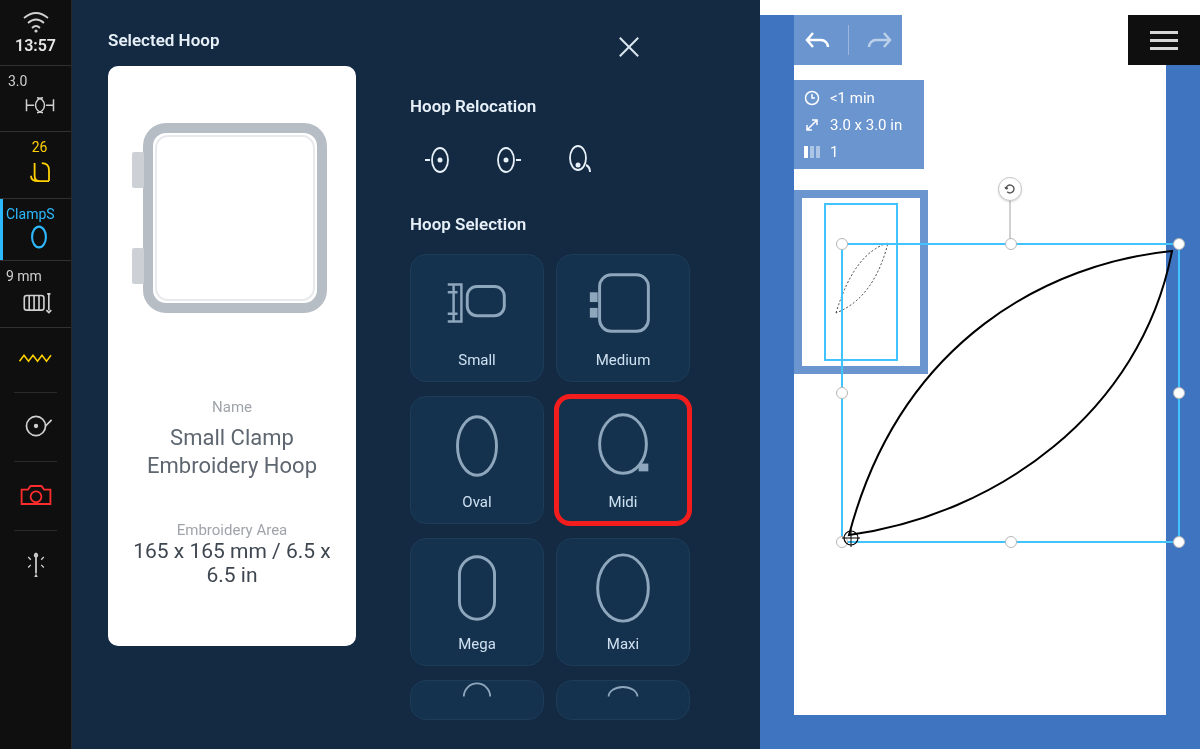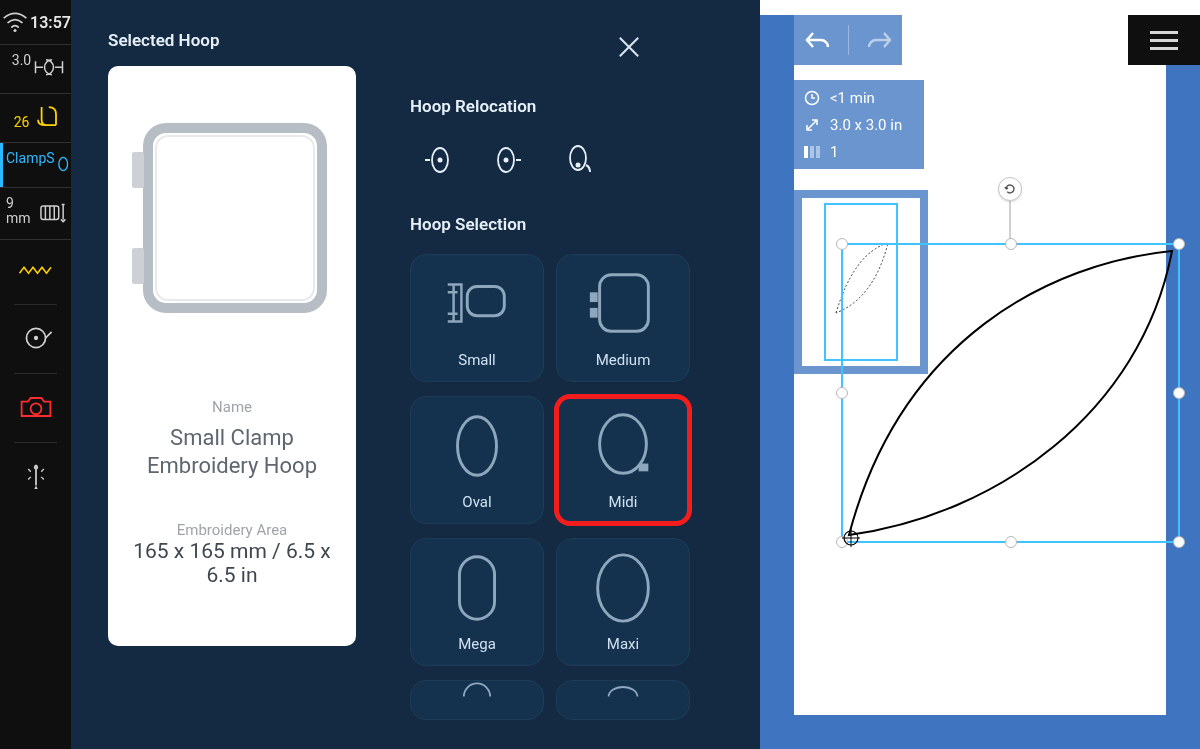--- a/index.html
+++ b/index.html
@@ -13,21 +13,21 @@
     background: #0f0f0f;
     color: #cfcfcf;
     display: flex;
     flex-direction: column;
     align-items: center;
     border-right: 1px solid #262626;
   }
   .leftbar .cell {
     width: 100%;
     display: flex;
-    flex-direction: row;
+    flex-direction: column;
     align-items: center;
     justify-content: center;
     border-bottom: 1px solid #303030;
     padding: 8px 0 10px 0;
     position: relative;
   }
   .leftbar .cell.no-border { border-bottom: none; }
   .leftbar .label-top { font-size: 14px; margin-bottom: 2px; line-height: 1.1; }
   .leftbar .clock { font-size: 16px; font-weight: 600; color: #e6e6e6; margin-top: 2px;}
   .leftbar .yellow { color: #ffd100; }
@@ -186,21 +186,21 @@
     <span class="clock">13:57</span>
   </div>
 
   <div class="cell" style="align-items:flex-start; padding-left:8px;">
     <span class="label-top">3.0</span>
     <svg class="icon" viewBox="0 0 48 30" style="align-self:center">
       <path d="M6 6 V22 M6 14 H16 M20 4 a6 6 0 0 1 0 20 M28 4 a6 6 0 0 0 0 20 M32 14 H42 M42 6 V22" fill="none" stroke="#d0d0d0" stroke-width="2"></path>
     </svg>
   </div>
 
-  <div class="cell" style="align-items:flex-end; padding-left:8px;">
+  <div class="cell" style="align-items:center; padding-left:8px;">
     <span class="label-top yellow">26</span>
     <svg class="icon" viewBox="0 0 40 30" style="align-self:center">
       <path d="M14 4 V18 Q14 24 20 24 H30 M30 24 V12 Q30 4 22 4 M18 24 Q10 24 10 18" fill="none" stroke="#ffd100" stroke-width="2"></path>
     </svg>
   </div>
 
   <div class="cell" style="align-items:flex-start; padding-left:6px;">
     <div class="active-marker"></div>
     <span class="label-top cyan">ClampS</span>
     <svg class="icon-sm" viewBox="0 0 30 30" style="align-self:center">

